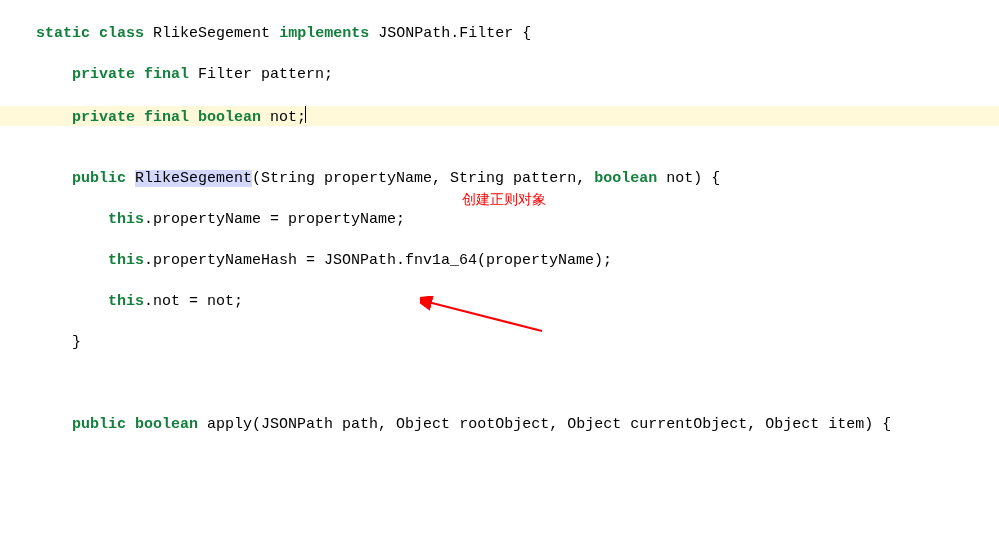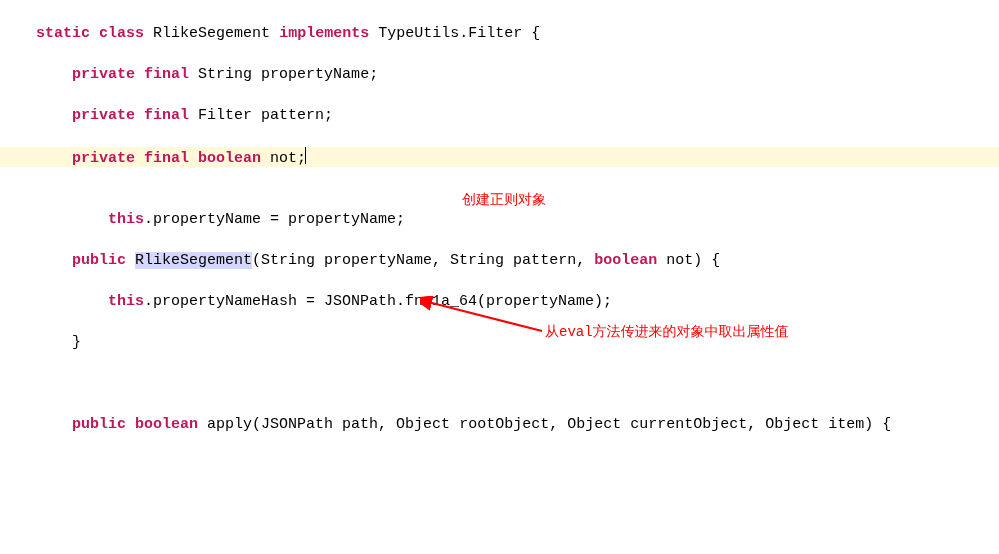--- a/index.html
+++ b/index.html
@@ -15,21 +15,21 @@
   }
   .code-area {
     position: relative;
     white-space: pre;
     padding-top: 3px;
     color: #000000;
   }
   .line {
     height: 20.5px;
   }
-  .kw { color: #be185d; font-weight: bold; }
+  .kw { color: #15803d; font-weight: bold; }
   .hl-line {
     background: #fff8d9;
     display: inline-block;
     width: 100%;
   }
   .sel-bg {
     background: #d4d8ff;
   }
   .caret {
     display: inline-block;
@@ -48,47 +48,46 @@
   }
   .arrow {
     position: absolute;
     pointer-events: none;
   }
 </style>
 </head>
 <body>
 
 <div class="code-area">
-<div class="line">    <span class="kw">static</span> <span class="kw">class</span> <span>RlikeSegement</span> <span class="kw">implements</span> <span>TypeUtils.Filter {</span></div>
-<div class="line">        <span class="kw">private</span> <span class="kw">final</span> <span>String</span> <span>propertyName;</span></div>
+<div class="line">    <span class="kw">static</span> <span class="kw">class</span> <span>RlikeSegement</span> <span class="kw">implements</span> <span>JSONPath.Filter {</span></div>
 <div class="line">        <span class="kw">private</span> <span class="kw">final</span> <span>Filter</span> <span>pattern;</span></div>
 <div class="line hl-line">        <span class="kw">private</span> <span class="kw">final</span> <span class="kw">boolean</span> <span>not;</span><span class="caret"></span></div>
 <div class="line"> </div>
+<div class="line">        <span class="kw">public</span> <span class="sel-bg">RlikeSegement</span><span>(String propertyName, String pattern, </span><span class="kw">boolean</span><span> not) {</span></div>
 <div class="line">            <span class="kw">this</span><span>.propertyName = propertyName;</span></div>
-<div class="line">        <span class="kw">public</span> <span class="sel-bg">RlikeSegement</span><span>(String propertyName, String pattern, </span><span class="kw">boolean</span><span> not) {</span></div>
 <div class="line">            <span class="kw">this</span><span>.propertyNameHash = JSONPath.fnv1a_64(propertyName);</span></div>
+<div class="line">            <span class="kw">this</span><span>.not = not;</span></div>
 <div class="line">        }</div>
 <div class="line"> </div>
 <div class="line">        <span class="kw">public</span> <span class="kw">boolean</span> <span>apply</span><span>(JSONPath path, Object rootObject, Object currentObject, Object item) {</span></div>
 
 
 
 
 
 
 
 
 
 
 
 
 
   
   <div class="anno" style="left:462px; top:190px;">创建正则对象</div>
-  <div class="anno" style="left:545px; top:322px;">从eval方法传进来的对象中取出属性值</div>
 
   <svg class="arrow" style="left:420px; top:296px;" width="130" height="40">
     <defs>
       <marker id="ah" markerWidth="10" markerHeight="8" refX="2" refY="4" orient="auto">
         <polygon points="0 0, 10 4, 0 8" fill="#ff0000"></polygon>
       </marker>
     </defs>
     <line x1="122" y1="35" x2="8" y2="6" stroke="#ff0000" stroke-width="2" marker-end="url(#ah)"></line>
   </svg>
 </div>

